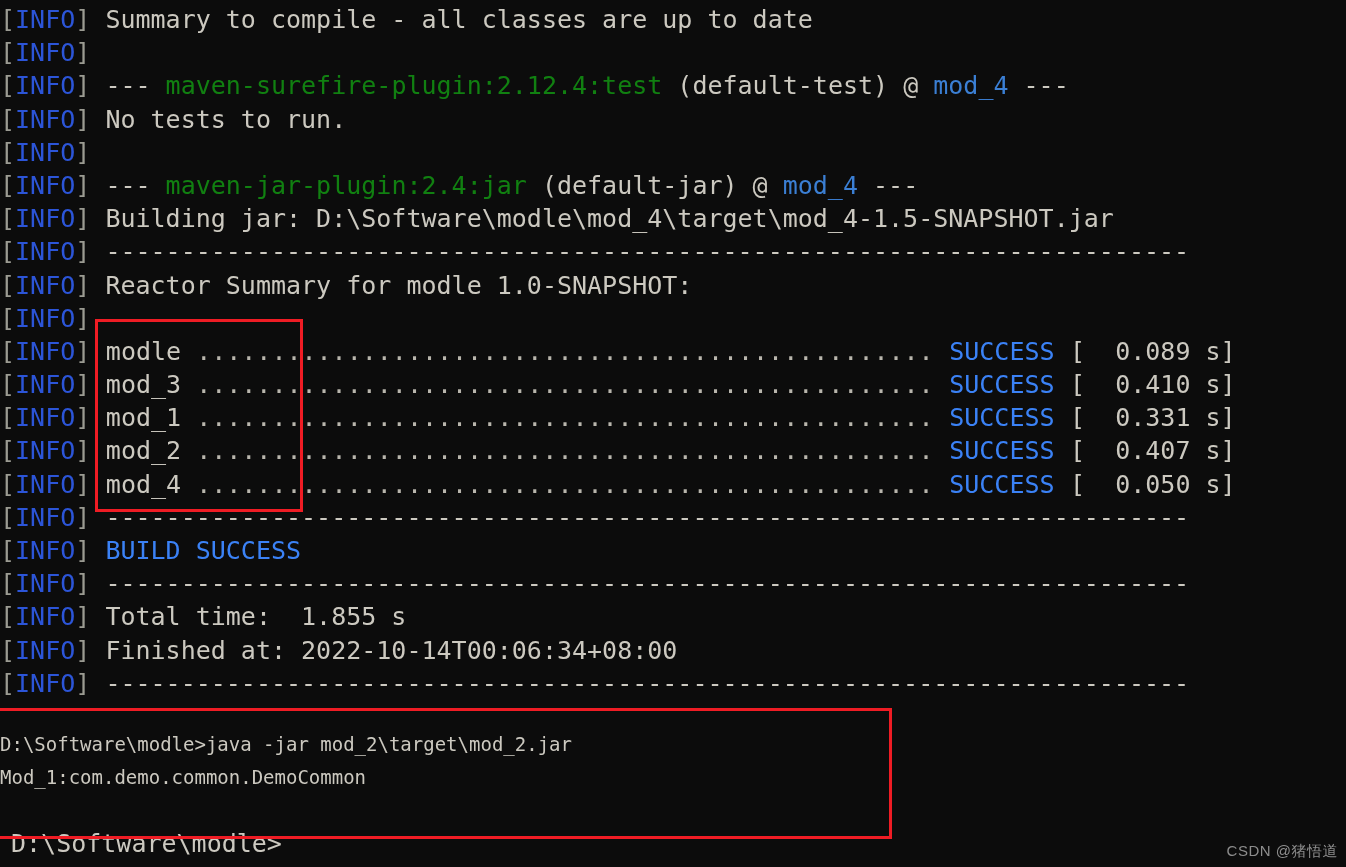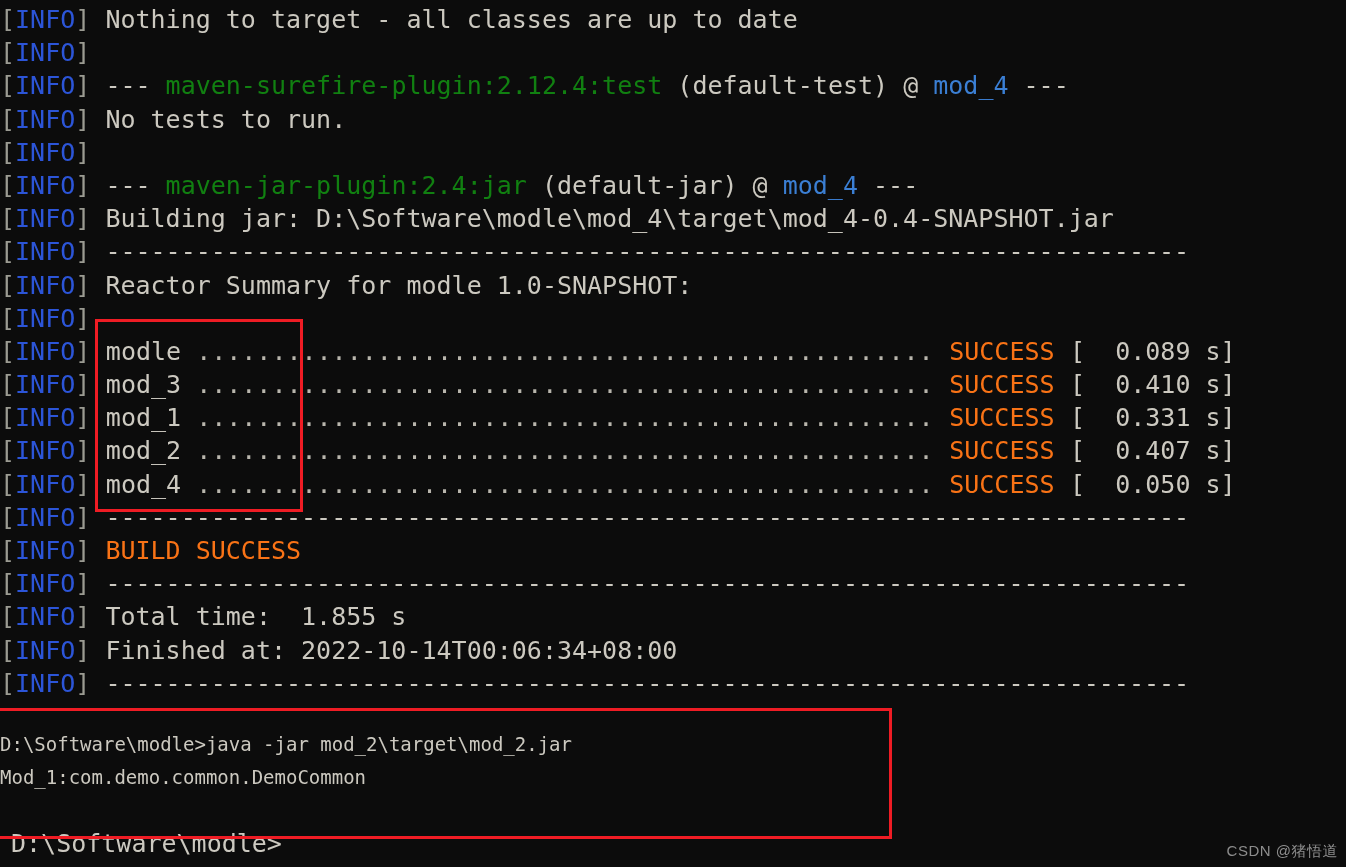--- a/index.html
+++ b/index.html
@@ -29,21 +29,21 @@
     letter-spacing: 0px;
     color: #ccc9c0;
     position: relative;
   }
 
   .bracket { color: #9b9b92; }
   .info    { color: #2c55d8; }
   .plain   { color: #ccc9c0; }
   .plugin  { color: #118011; }
   .module  { color: #3b7fd4; }
-  .ok      { color: #f97316; }
+  .ok      { color: #3b82f6; }
   .dots    { color: #b9b6ad; }
 
   
   .redbox {
     position: absolute;
     border: 3px solid #ef1c24;
     pointer-events: none;
     background: transparent;
   }
   #redbox-modules {
@@ -71,33 +71,33 @@
   #cmd-block .line { font-size: 19px; height: 33.2px; line-height: 33.2px; }
   #tail-block { position: absolute; left: 0; top: 827px; margin-left: 11px; }
 </style>
 </head>
 <body>
 
 <div id="terminal">
 
   <div id="log-block">
 
-    <div class="line"><span class="bracket">[</span><span class="info">INFO</span><span class="bracket">]</span><span class="plain"> Nothing to target - all classes are up to date</span></div>
+    <div class="line"><span class="bracket">[</span><span class="info">INFO</span><span class="bracket">]</span><span class="plain"> Summary to compile - all classes are up to date</span></div>
 
     <div class="line"><span class="bracket">[</span><span class="info">INFO</span><span class="bracket">]</span><span class="plain"></span></div>
 
     <div class="line"><span class="bracket">[</span><span class="info">INFO</span><span class="bracket">]</span><span class="plain"> --- </span><span class="plugin">maven-surefire-plugin:2.12.4:test</span><span class="plain"> (default-test) @ </span><span class="module">mod_4</span><span class="plain"> ---</span></div>
 
     <div class="line"><span class="bracket">[</span><span class="info">INFO</span><span class="bracket">]</span><span class="plain"> No tests to run.</span></div>
 
     <div class="line"><span class="bracket">[</span><span class="info">INFO</span><span class="bracket">]</span><span class="plain"></span></div>
 
     <div class="line"><span class="bracket">[</span><span class="info">INFO</span><span class="bracket">]</span><span class="plain"> --- </span><span class="plugin">maven-jar-plugin:2.4:jar</span><span class="plain"> (default-jar) @ </span><span class="module">mod_4</span><span class="plain"> ---</span></div>
 
-    <div class="line"><span class="bracket">[</span><span class="info">INFO</span><span class="bracket">]</span><span class="plain"> Building jar: D:\Software\modle\mod_4\target\mod_4-0.4-SNAPSHOT.jar</span></div>
+    <div class="line"><span class="bracket">[</span><span class="info">INFO</span><span class="bracket">]</span><span class="plain"> Building jar: D:\Software\modle\mod_4\target\mod_4-1.5-SNAPSHOT.jar</span></div>
 
     <div class="line"><span class="bracket">[</span><span class="info">INFO</span><span class="bracket">]</span><span class="plain"> ------------------------------------------------------------------------</span></div>
 
     <div class="line"><span class="bracket">[</span><span class="info">INFO</span><span class="bracket">]</span><span class="plain"> Reactor Summary for modle 1.0-SNAPSHOT:</span></div>
 
     <div class="line"><span class="bracket">[</span><span class="info">INFO</span><span class="bracket">]</span><span class="plain"></span></div>
 
     <div class="line"><span class="bracket">[</span><span class="info">INFO</span><span class="bracket">]</span><span class="plain" style="padding-left:15.5px">modle</span><span class="dots"> .................................................</span><span class="ok" style="padding-left:15.5px">SUCCESS</span><span class="plain" style="padding-left:15.5px">[  0.089 s]</span></div>
 
     <div class="line"><span class="bracket">[</span><span class="info">INFO</span><span class="bracket">]</span><span class="plain" style="padding-left:15.5px">mod_3</span><span class="dots"> .................................................</span><span class="ok" style="padding-left:15.5px">SUCCESS</span><span class="plain" style="padding-left:15.5px">[  0.410 s]</span></div>

